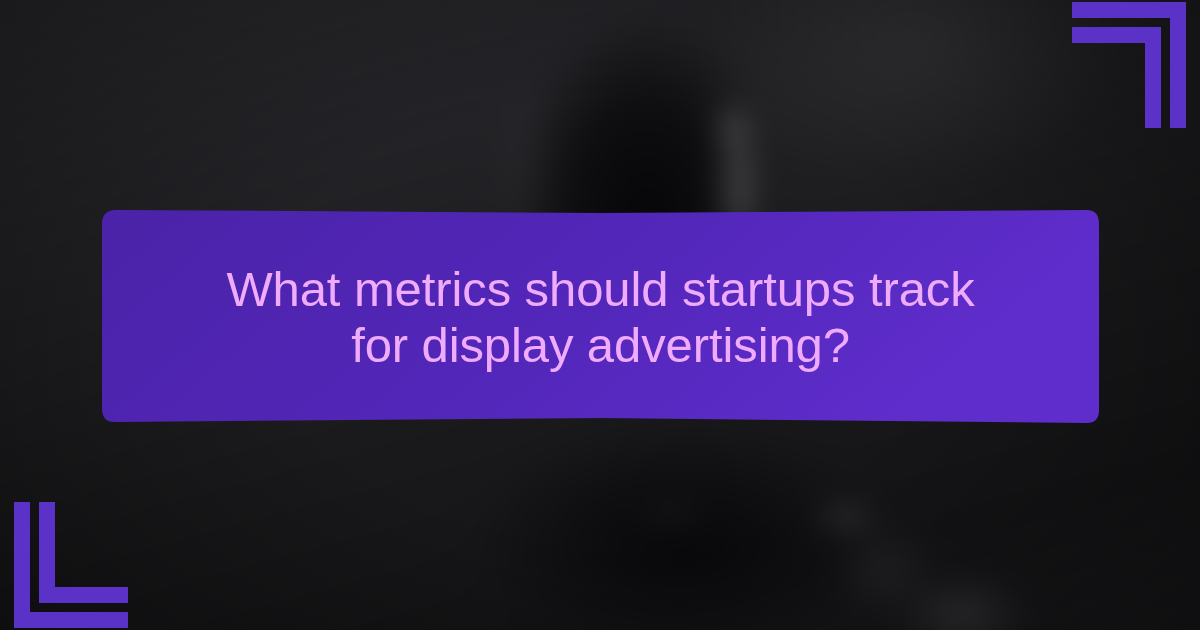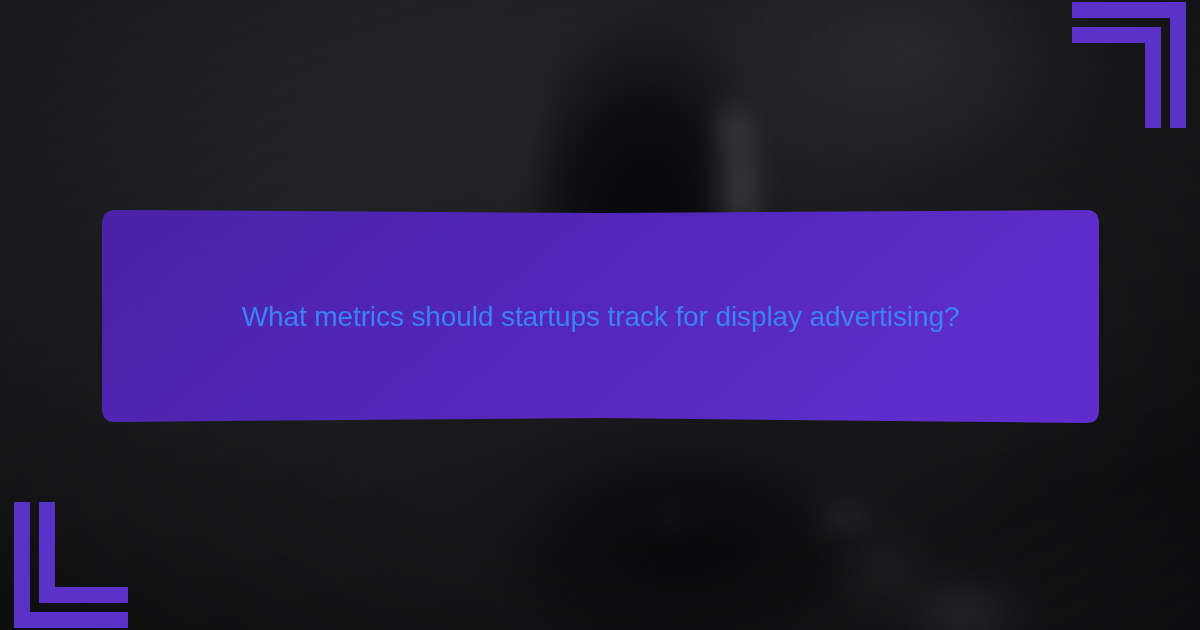--- a/index.html
+++ b/index.html
@@ -69,22 +69,22 @@
   .banner-shape { position:absolute; inset:0; width:100%; height:100%; }
 
   .banner-text {
     position:absolute; inset:0;
     display:flex; flex-direction:column;
     align-items:center; justify-content:center;
     padding:0 62px;
     text-align:center;
   }
   .title {
-    color:#3b82f6;
-    font-size:28px;
+    color:#f0abfc;
+    font-size:49px;
     line-height:56px;
     font-weight:400;
     letter-spacing:-0.1px;
     max-width:760px;
   }
 </style>
 </head>
 <body>
 
 <div class="card">

